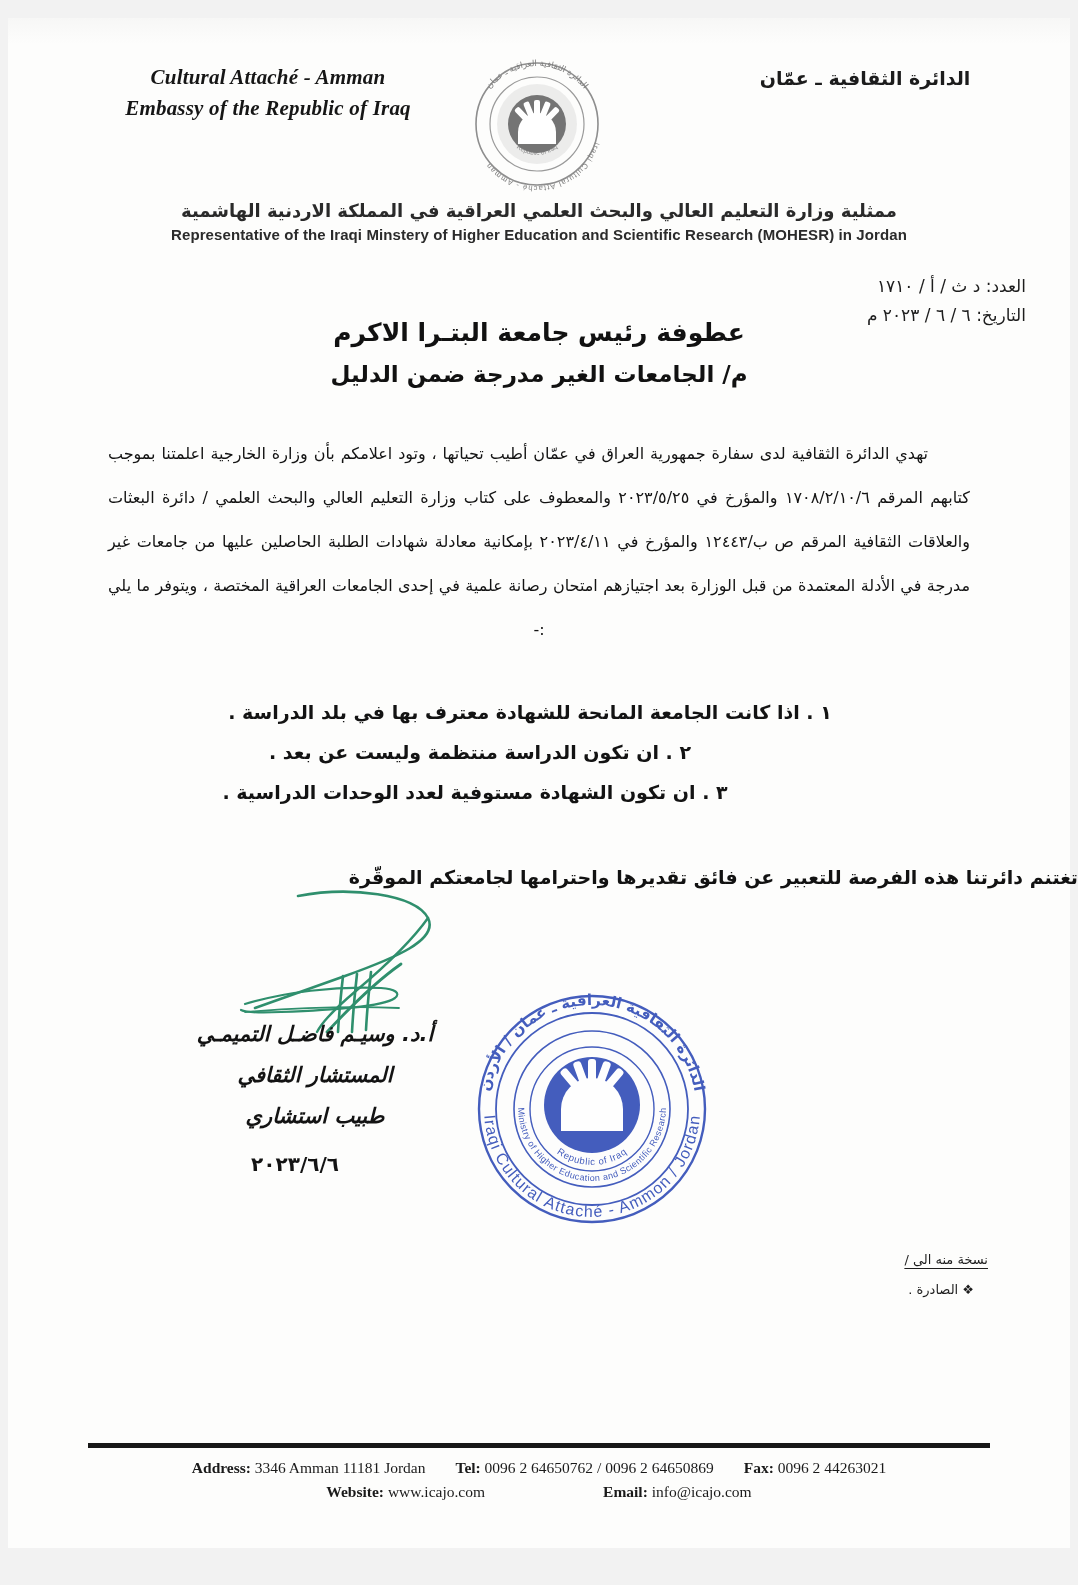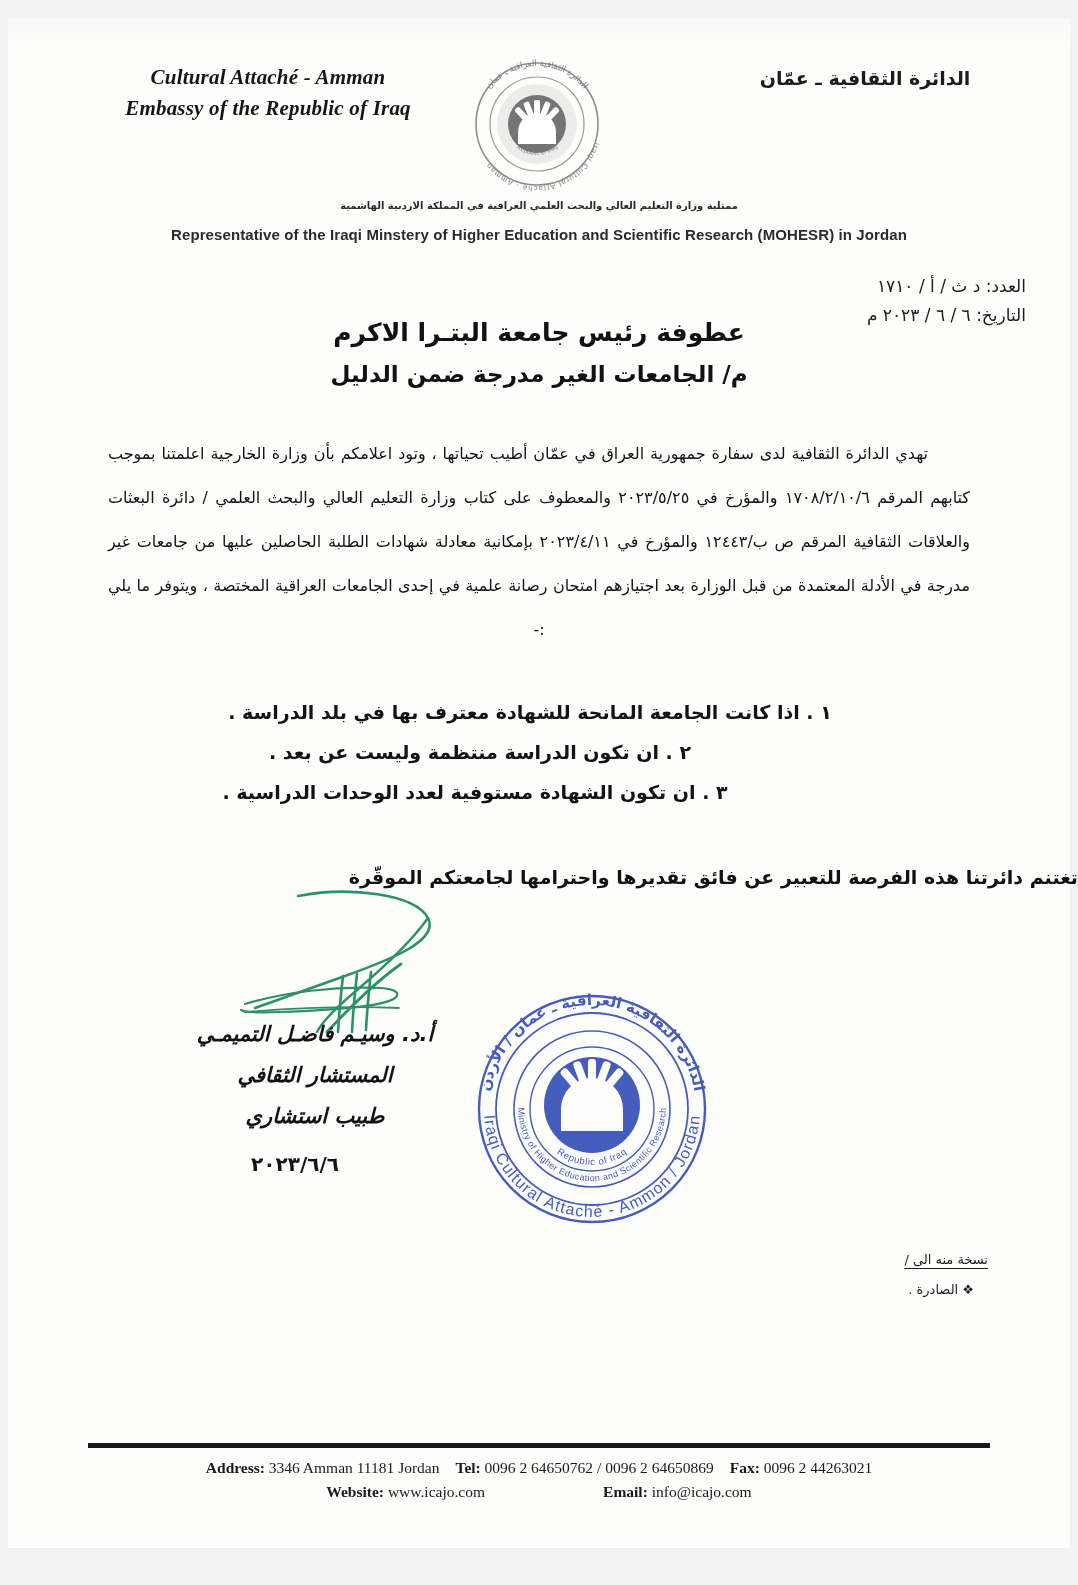--- a/index.html
+++ b/index.html
@@ -72,21 +72,21 @@
     height: 146px;
   }
 
   .sub-ar {
     position: absolute;
     left: 0; right: 0;
     top: 200px;
     text-align: center;
     direction: rtl;
     font-weight: bold;
-    font-size: 10px;
+    font-size: 18px;
     color: #2a2a2a;
     font-family: "DejaVu Sans", "Liberation Sans", sans-serif;
   }
   .sub-en {
     position: absolute;
     left: 0; right: 0;
     top: 226px;
     text-align: center;
     font-weight: bold;
     font-size: 15px;
@@ -257,21 +257,21 @@
     width: 902px;
     text-align: center;
     font-size: 15.5px;
     line-height: 24px;
     color: #1a1a1a;
     font-family: "Liberation Serif", "DejaVu Serif", serif;
   }
   #footer-text .b { font-weight: bold; }
   .frow { display: block; }
   .fseg { display: inline-block; }
-  .fr1 .fseg + .fseg { margin-left: 16px; }
+  .fr1 .fseg + .fseg { margin-left: 30px; }
   .fr2 .fseg + .fseg { margin-left: 118px; }
 </style>
 </head>
 <body>
 
 <div id="page-backdrop"></div>
 <div id="page-sheet"></div>
 <div id="scan-shade-top"></div>
 
 <div class="hdr-en">

